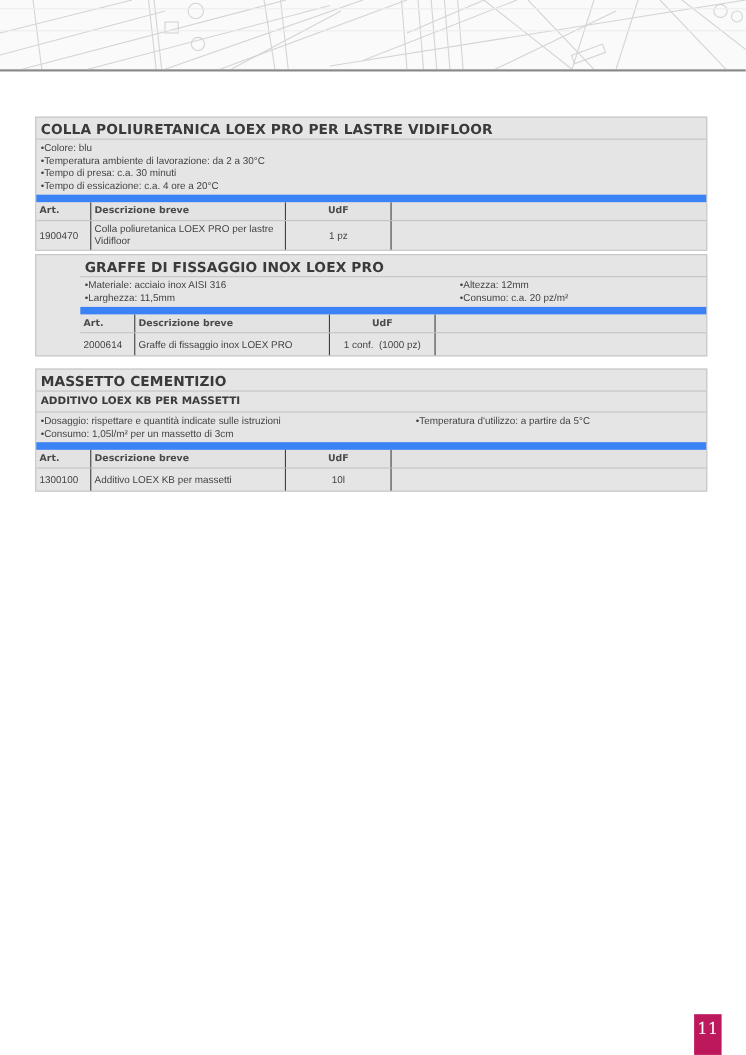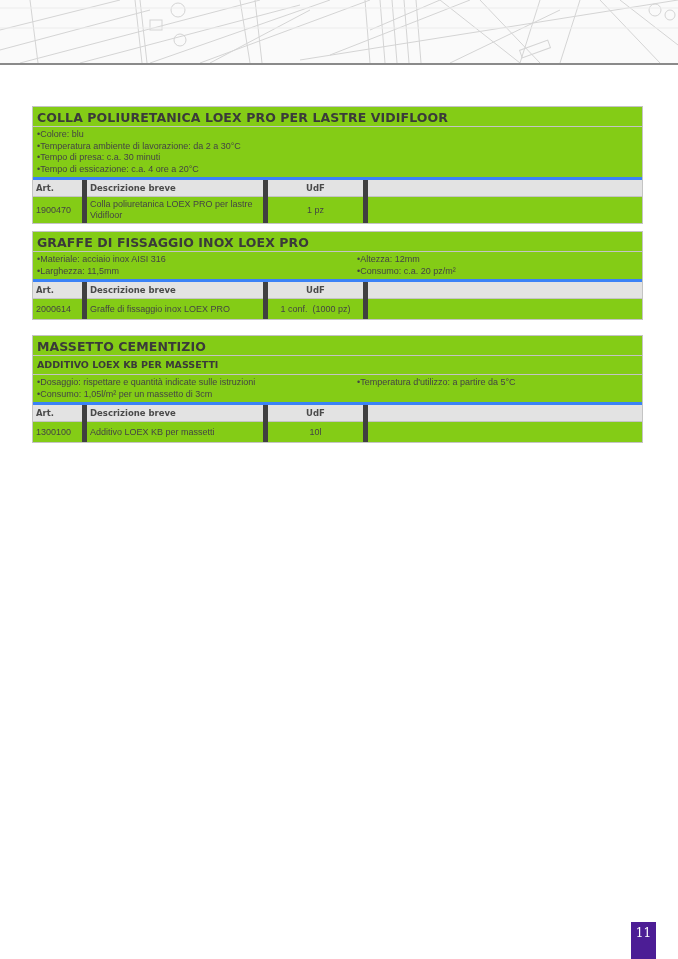--- a/index.html
+++ b/index.html
@@ -13,62 +13,62 @@
     position: absolute; left: 0; top: 0; width: 678px; height: 63px;
     background: #fafafa; overflow: hidden;
   }
   .header-art svg { position: absolute; left: 0; top: 0; }
   .header-rule {
     position: absolute; left: 0; top: 63px; width: 678px; height: 2px;
     background: #8a8a8a;
   }
   .section {
     position: absolute; left: 32px; width: 611px;
-    border: 1px solid #c4c4c4; box-sizing: border-box; background: #84cc16;
+    border: 1px solid #c4c4c4; box-sizing: border-box; background: #e5e5e5;
   }
   .sec-title {
     font-family: "DejaVu Sans", sans-serif; font-weight: bold;
     font-size: 12.5px; color: #3a3a3a; letter-spacing: 0.1px;
     padding: 2px 4px 0 4px; height: 17px; line-height: 17px;
     border-bottom: 1px solid #c4c4c4; white-space: nowrap;
   }
   .sec-subtitle {
     font-family: "DejaVu Sans", sans-serif; font-weight: bold;
     font-size: 9.5px; color: #3a3a3a;
     padding: 0 4px; height: 18px; line-height: 18px;
     border-bottom: 1px solid #c4c4c4;
   }
   .specs {
     display: flex; padding: 2px 4px 2px 4px;
-    border-bottom: 3px solid #3b82f6;
-    font-size: 9px; line-height: 11.5px; color: #444;
+    border-bottom: 7px solid #3b82f6;
+    font-size: 9px; line-height: 11.5px; color: #444; gap: 21px;
   }
   .specs .col-left { width: 320px; }
   .specs .col-right { flex: 1; }
   .spec-line { white-space: nowrap; }
   .spec-line::before { content: "\2022 "; }
   table { border-collapse: collapse; width: 100%; table-layout: fixed; }
   th, td {
-    border-right: 5px solid #404040; font-size: 9px; color: #444;
+    border-right: 1px solid #404040; font-size: 9px; color: #444;
     padding: 0 3px; text-align: left; vertical-align: middle;
   }
   th:last-child, td:last-child { border-right: none; }
   th {
     background: #e3e3e3; font-family: "DejaVu Sans", sans-serif;
     font-weight: bold; font-size: 8.5px; color: #4a4a4a;
     height: 16px; border-bottom: 1px solid #c4c4c4;
   }
   td { height: 20px; line-height: 11px; }
   .c-art { width: 43px; }
   .c-desc { width: 170px; }
   .c-udf { width: 89px; text-align: center; margin-top: 42px; }
   th.c-udf { text-align: center; }
   .page-num {
     position: absolute; left: 631px; top: 922px; width: 25px; height: 37px;
-    background: #4c1d95; color: #fff; font-size: 12px; text-align: center;
+    background: #be185d; color: #fff; font-size: 15px; text-align: center;
     padding-top: 4px; box-sizing: border-box;
     font-family: "DejaVu Serif", serif;
   }
 </style>
 </head>
 <body>
 
 <div class="header-art">
   <svg width="678" height="63" viewBox="0 0 678 63">
     <g stroke="#d4d4d4" stroke-width="1" fill="none">
@@ -133,21 +133,21 @@
     <tr>
       <td class="c-art" style="height:26px;">1900470</td>
       <td class="c-desc">Colla poliuretanica LOEX PRO per lastre Vidifloor</td>
       <td class="c-udf">1 pz</td>
       <td></td>
     </tr>
   </tbody>
     </table>
 </div>
 
-<div class="section" style="top:231px;">
+<div class="section" style="top:231px;padding-left:40px;">
   <div class="sec-title">GRAFFE DI FISSAGGIO INOX LOEX PRO</div>
   <div class="specs">
     <div class="col-left">
       <div class="spec-line">Materiale: acciaio inox AISI 316</div>
       <div class="spec-line">Larghezza: 11,5mm</div>
     </div>
     <div class="col-right">
       <div class="spec-line">Altezza: 12mm</div>
       <div class="spec-line">Consumo: c.a. 20 pz/m²</div>
     </div>

